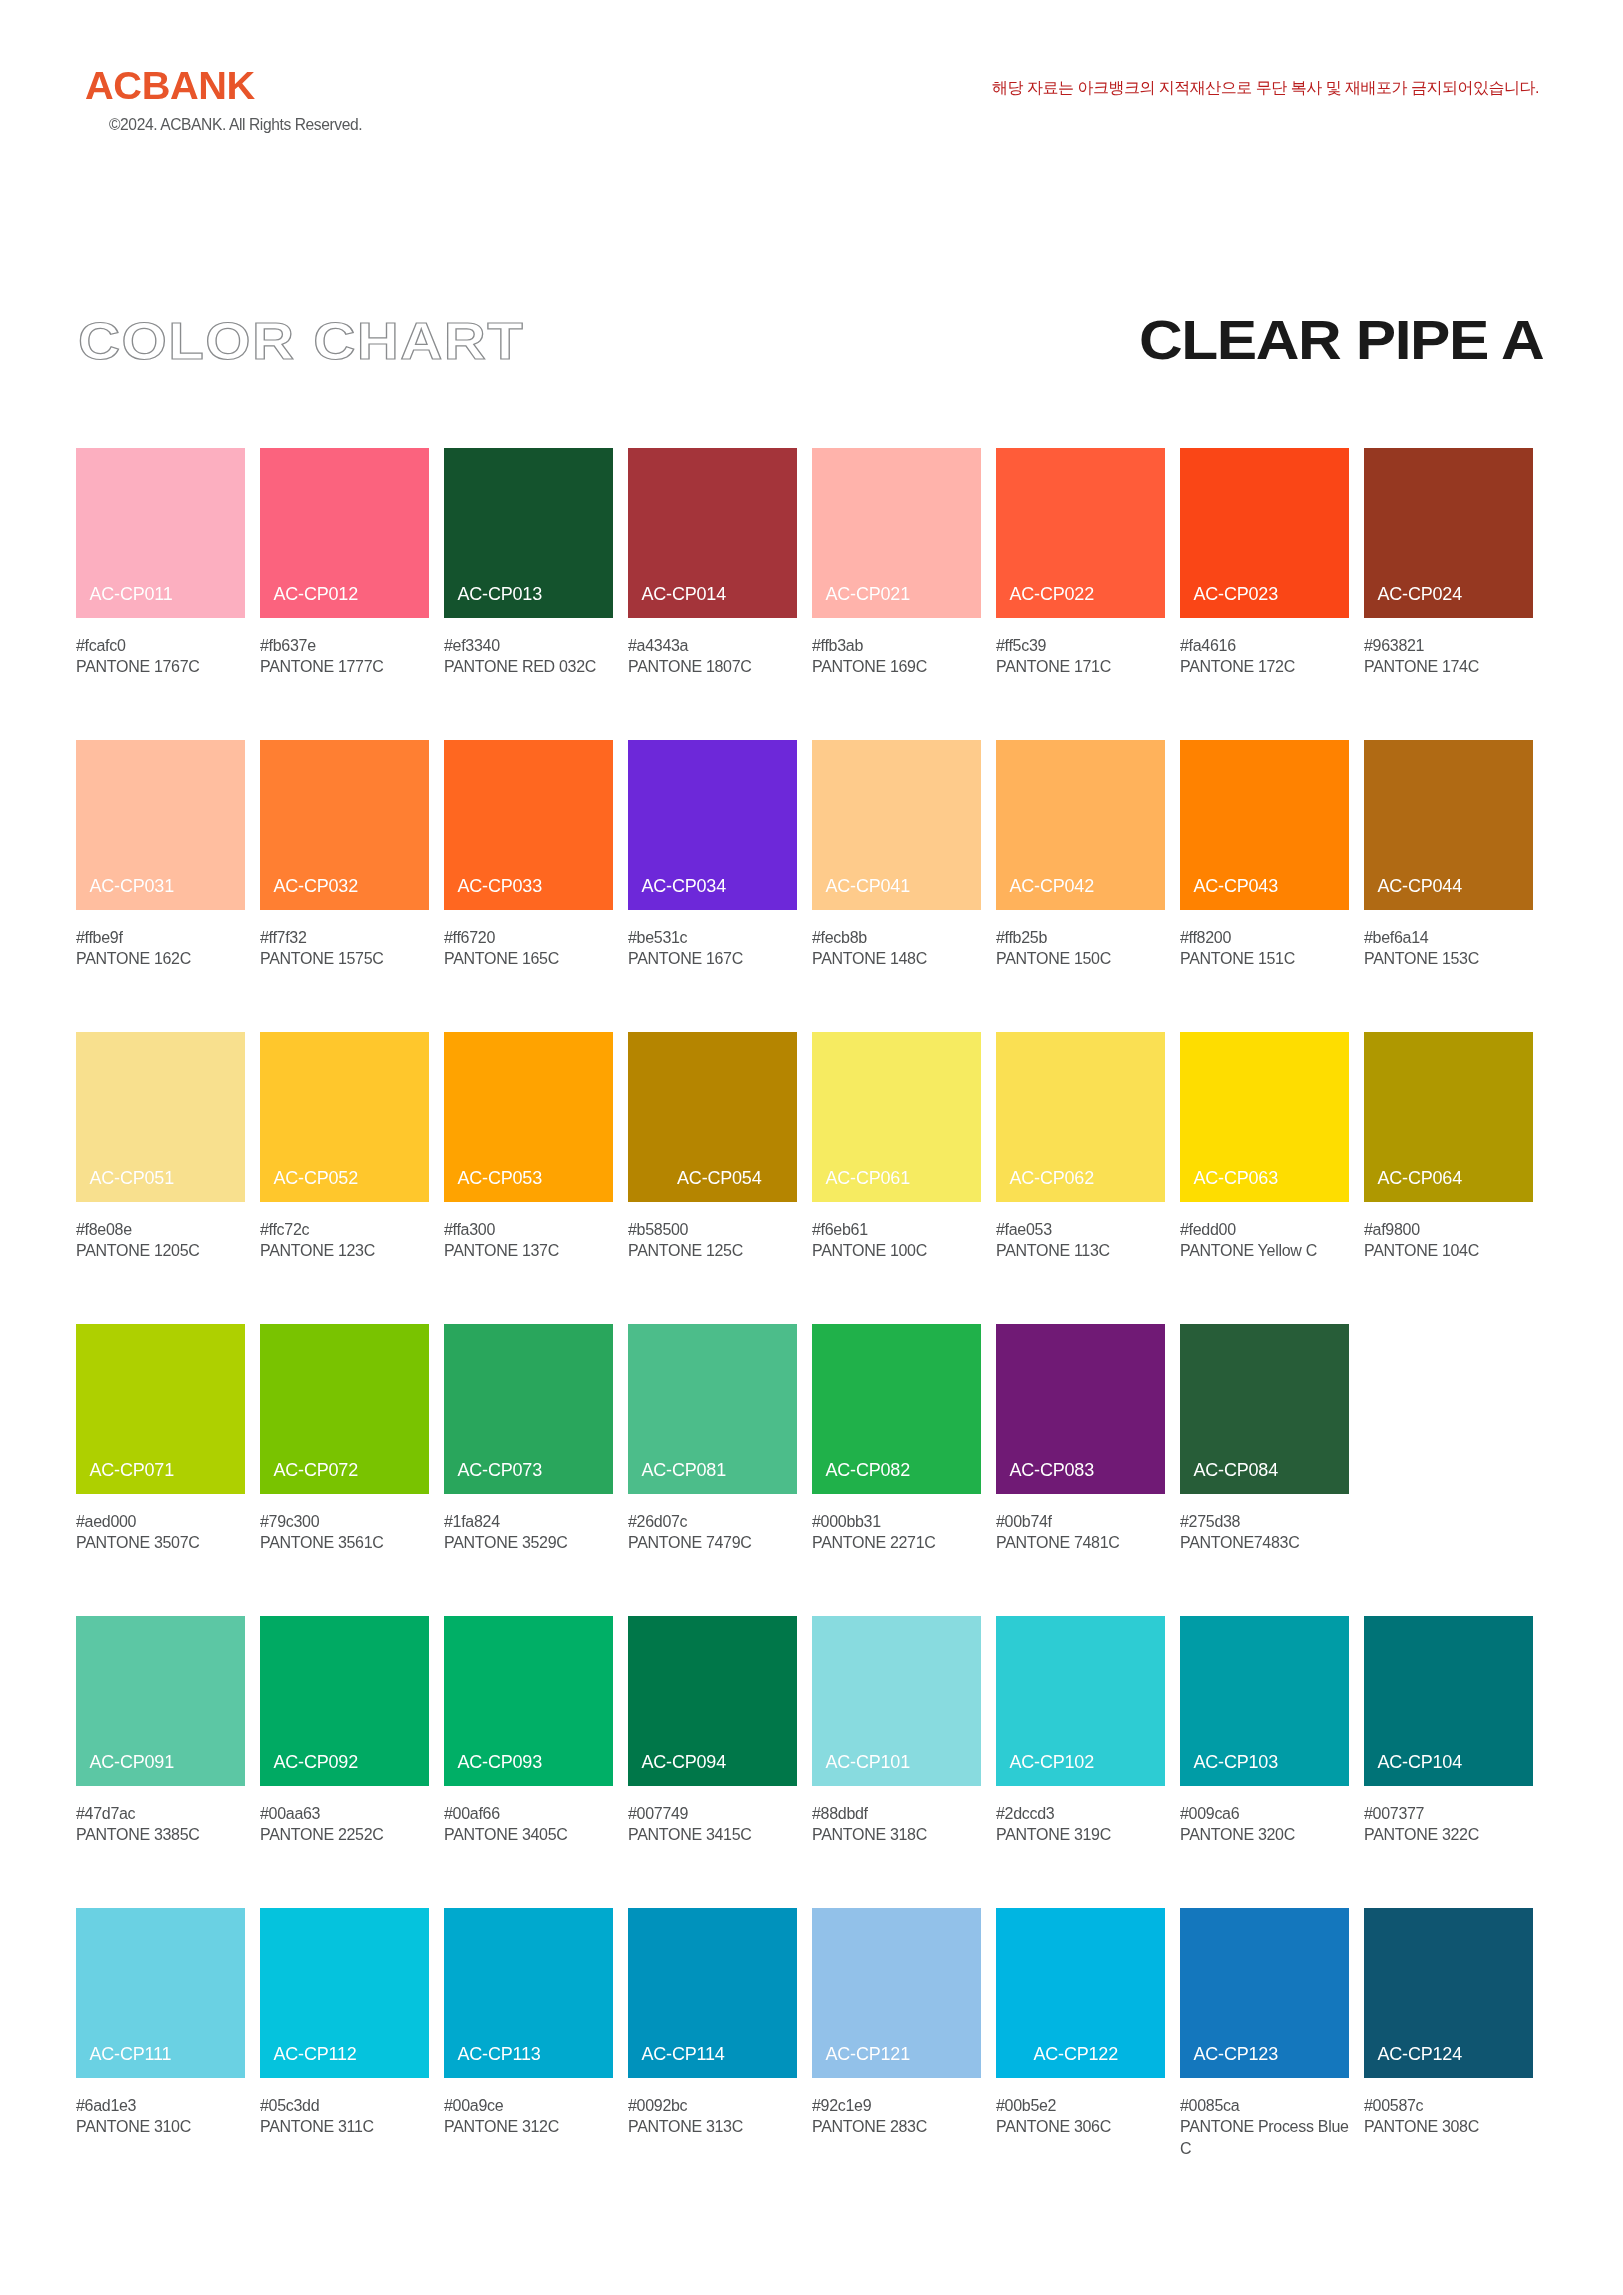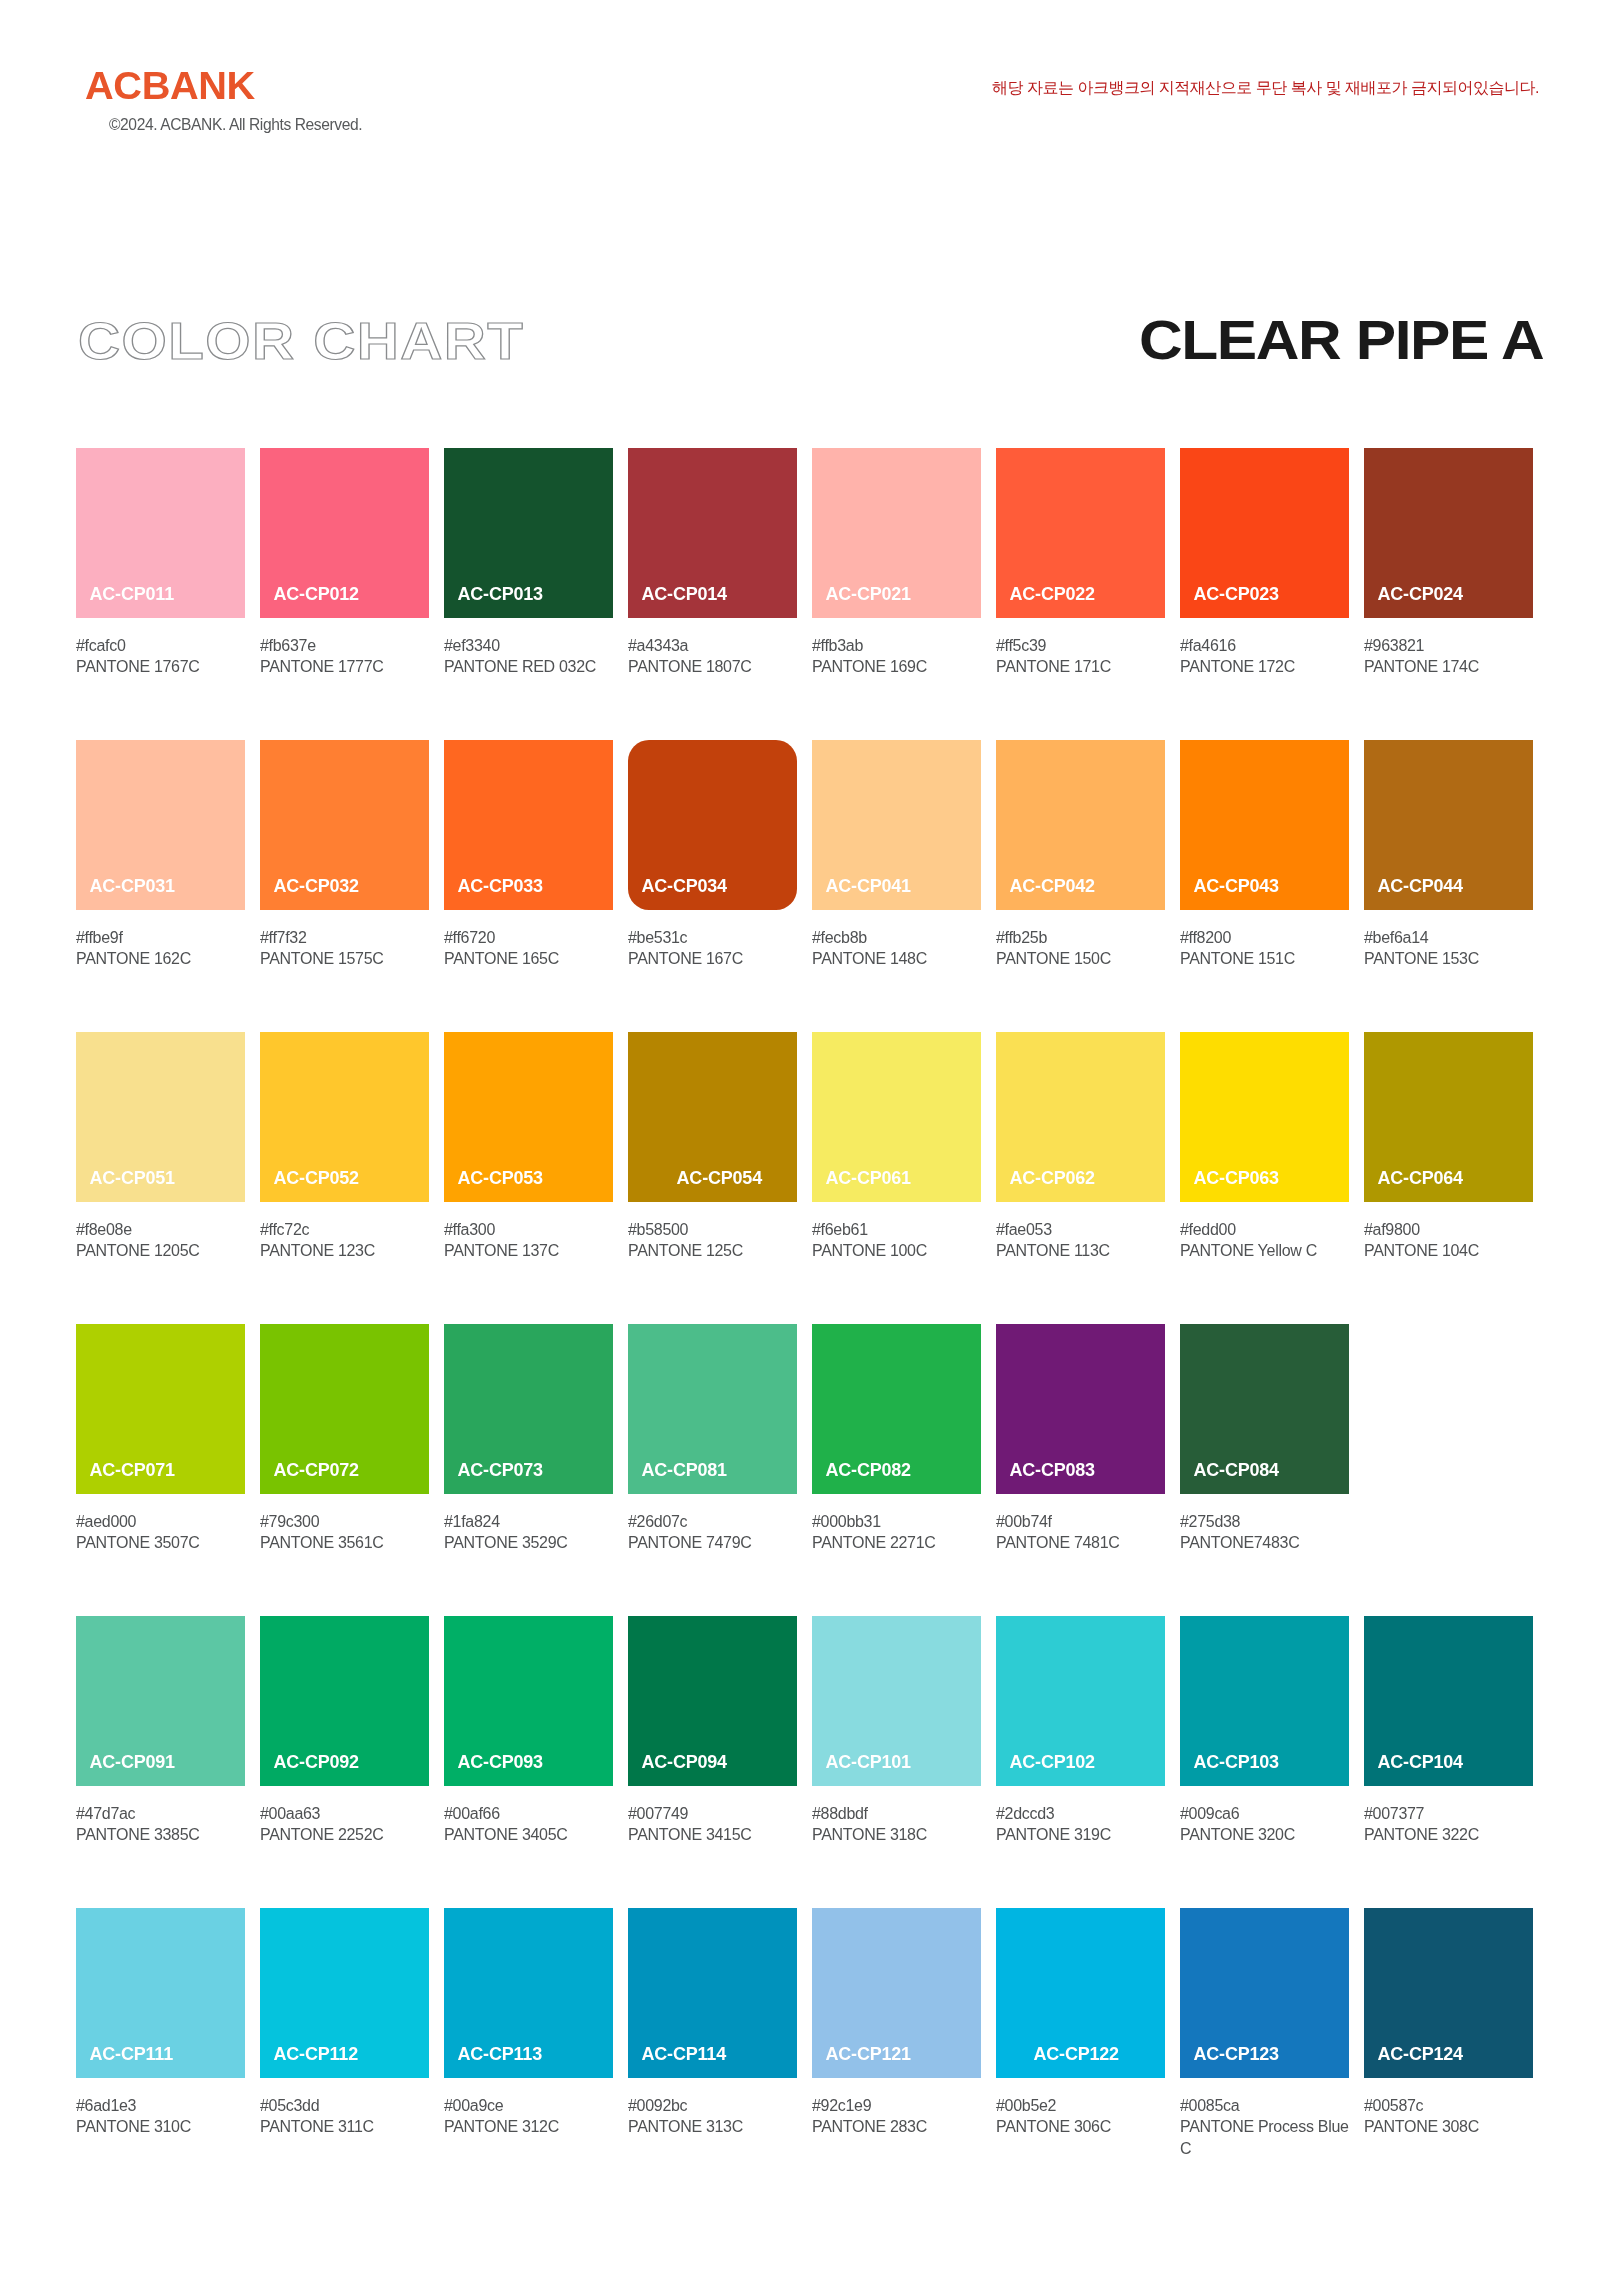--- a/index.html
+++ b/index.html
@@ -137,21 +137,21 @@
     width: 169px;
     height: 170px;
     display: flex;
     align-items: flex-end;
     border: 0;
   }
 
   .swatch-code {
     color: #ffffff;
     font-size: 18px;
-    font-weight: 700;
+    font-weight: 400;
     letter-spacing: -0.2px;
     padding: 0 0 15px 13.5px;
     line-height: 1;
     text-shadow: 0 0 0.8px rgba(0,0,0,0.06);
   }
 
   .meta {
     padding-top: 17px;
     width: 169px;
   }
@@ -283,21 +283,21 @@
         <div class="cell">
           <div class="swatch" style="background-color: rgb(255, 103, 32);">
             <div class="swatch-code">AC-CP033</div>
           </div>
           <div class="meta">
             <div class="meta-hex">#ff6720</div>
             <div class="meta-pantone">PANTONE 165C</div>
           </div>
         </div>
         <div class="cell">
-          <div class="swatch" style="background-color: #c2410c; border-radius: 21px;">
+          <div class="swatch" style="background-color: #6d28d9;">
             <div class="swatch-code">AC-CP034</div>
           </div>
           <div class="meta">
             <div class="meta-hex">#be531c</div>
             <div class="meta-pantone">PANTONE 167C</div>
           </div>
         </div>
         <div class="cell">
           <div class="swatch" style="background-color: rgb(254, 203, 139);">
             <div class="swatch-code">AC-CP041</div>

